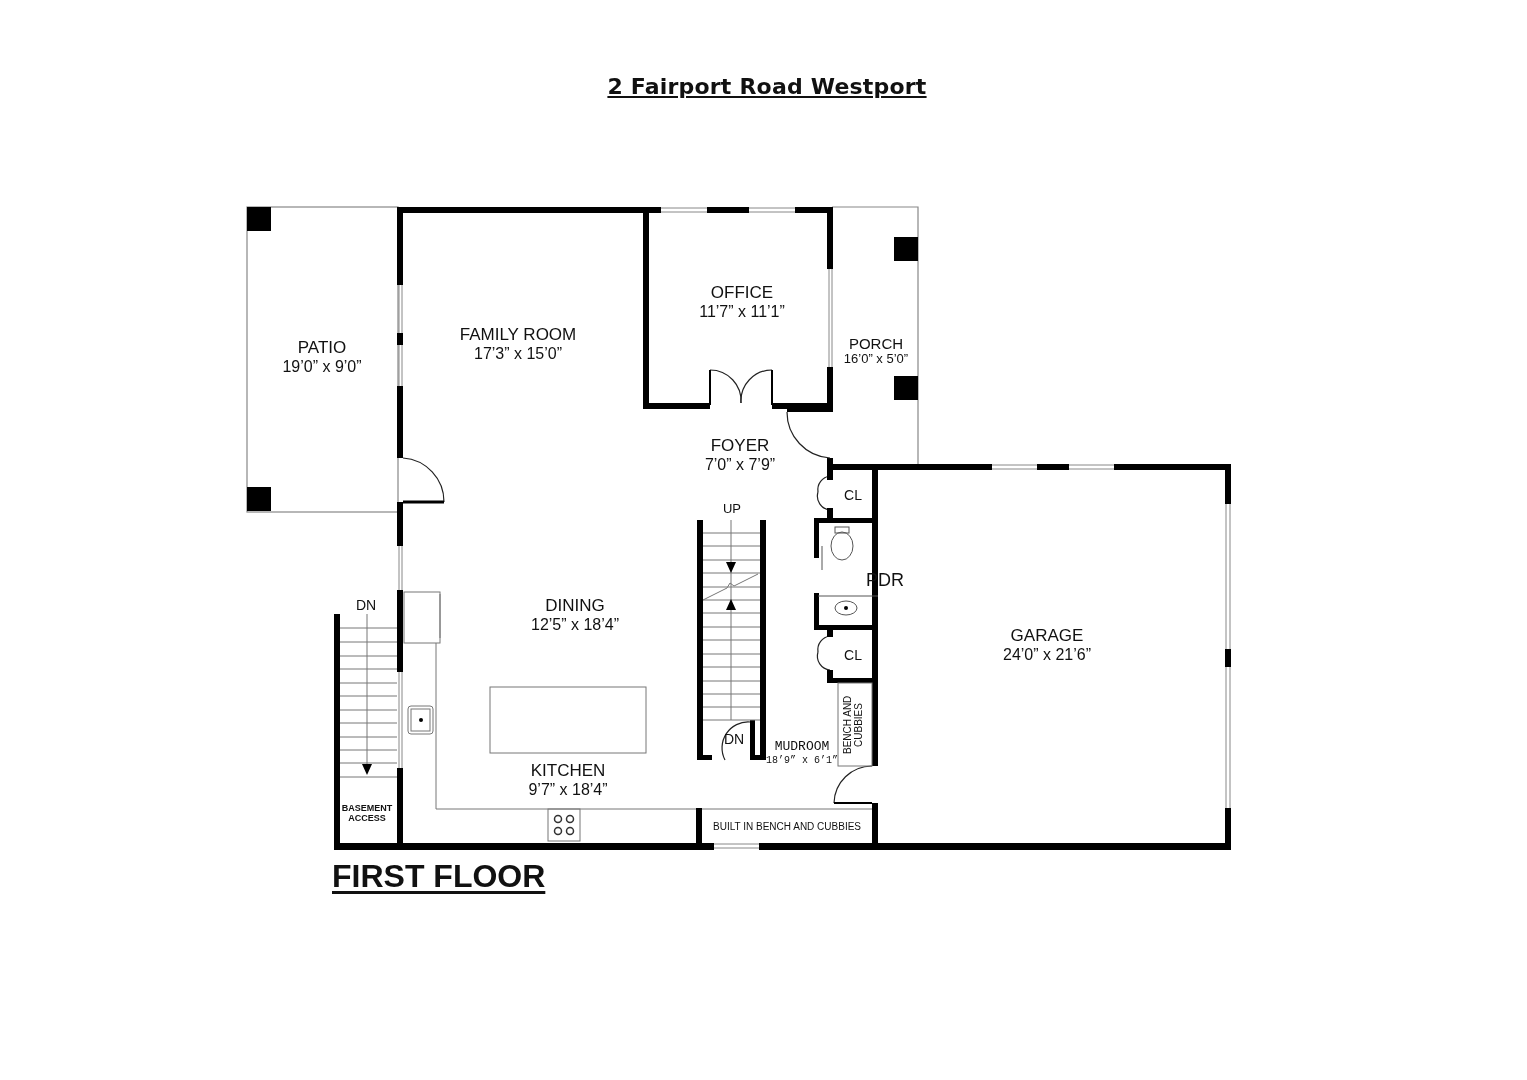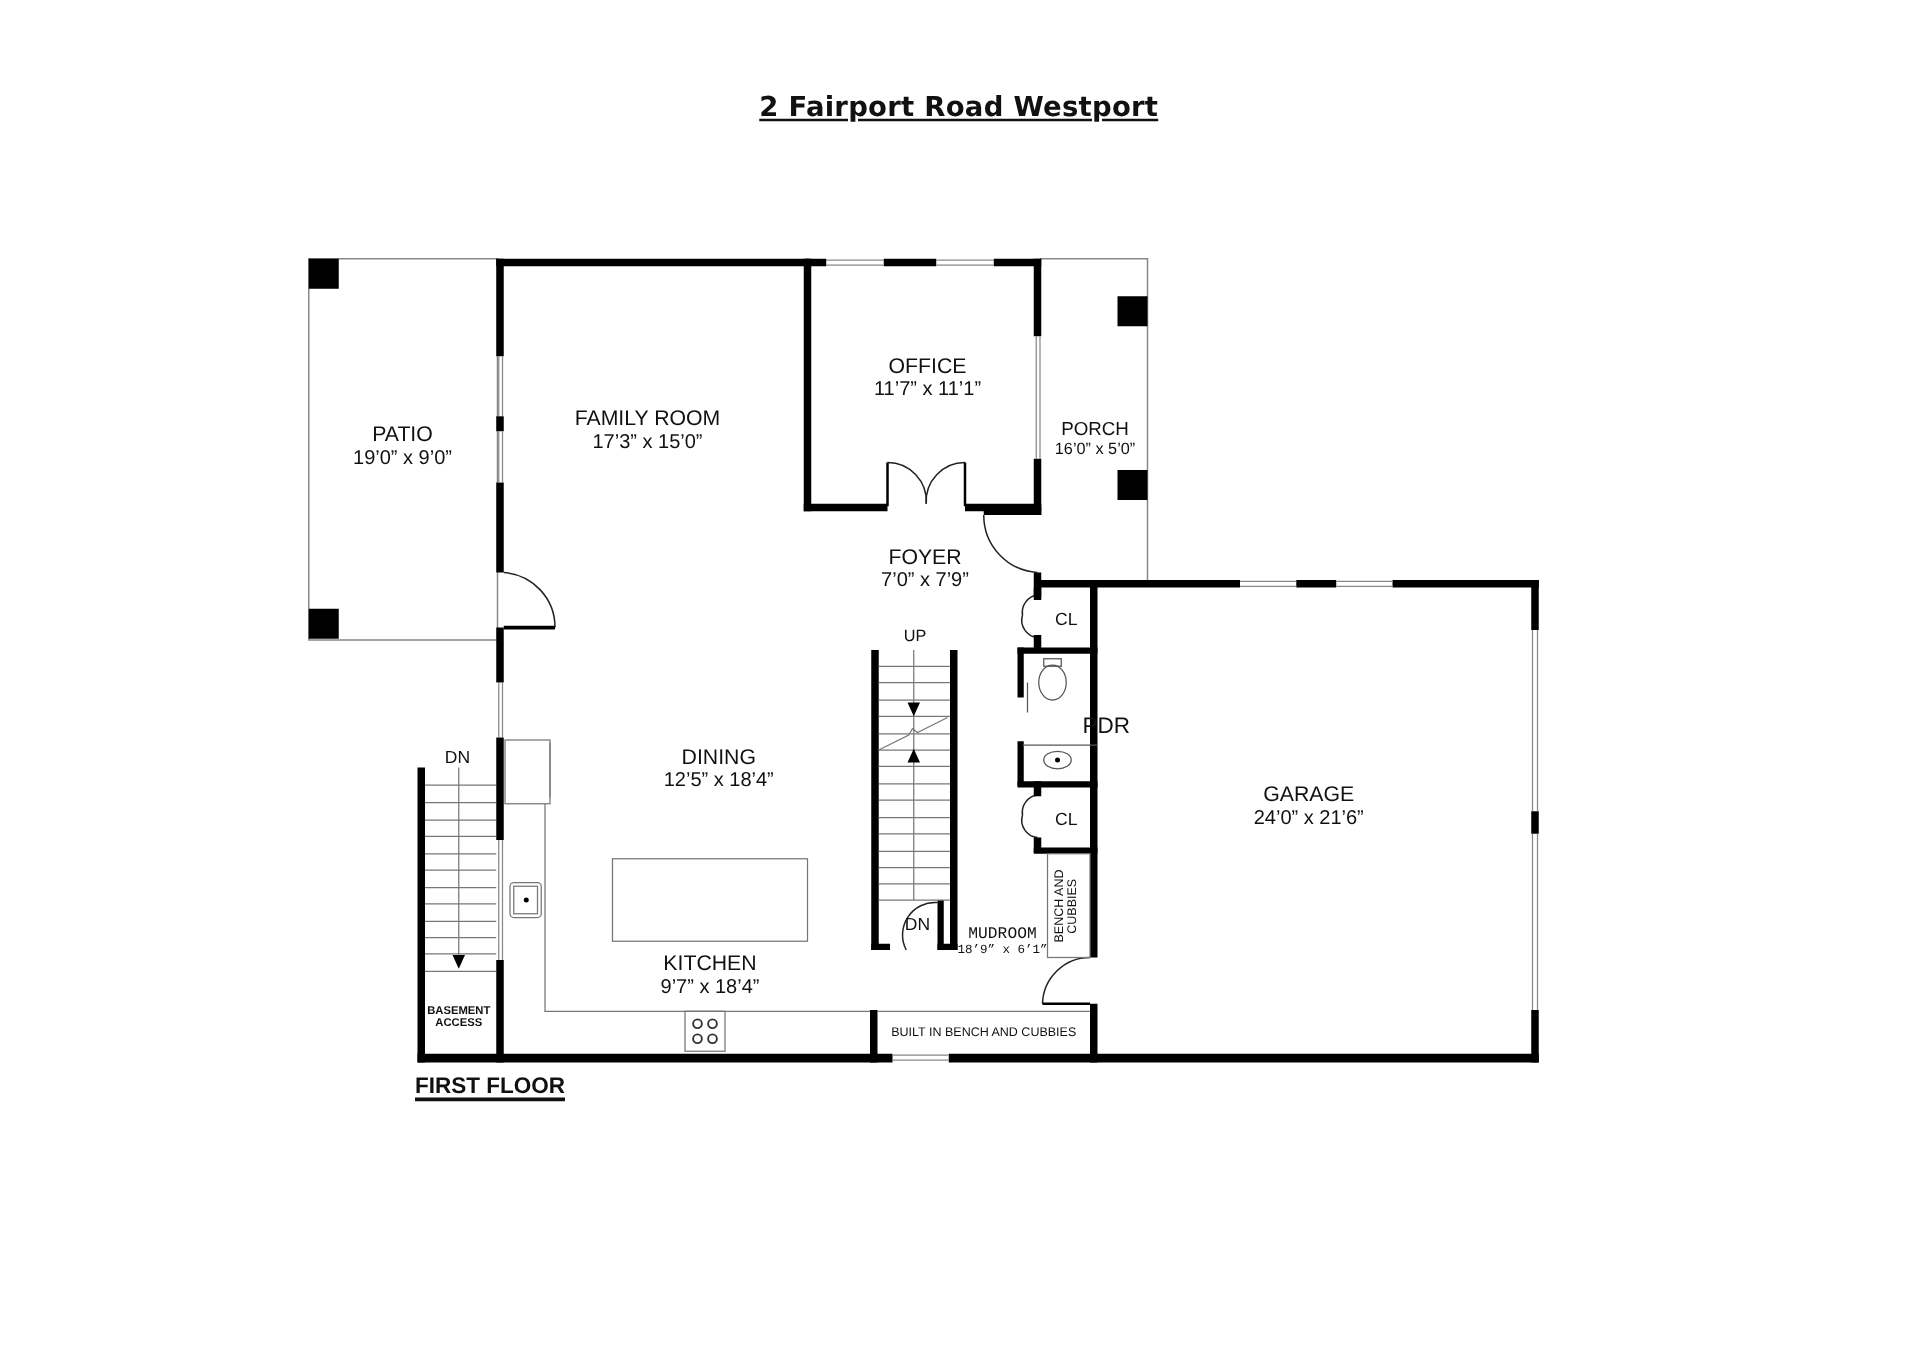--- a/index.html
+++ b/index.html
@@ -1,20 +1,20 @@
 <!DOCTYPE html>
 <html><head>
 <meta charset="utf-8">
 <style>
   html, body { margin: 0; padding: 0; background: #ffffff; }
   body { width: 1527px; height: 1080px; position: relative; overflow: hidden; font-family: "Liberation Sans", sans-serif; color: #111; }
   #plan { position: absolute; left: 0; top: 0; width: 1527px; height: 1080px; }
   .lbl { position: absolute; text-align: center; color: #111; line-height: 1.15; white-space: nowrap; transform: translateX(-50%); }
   .title { position: absolute; left: 767px; top: 74px; transform: translateX(-50%); font-family: "DejaVu Sans", sans-serif; font-weight: bold; font-size: 22px; letter-spacing: 0.2px; color: #111; white-space: nowrap; text-decoration: underline; }
-  .floor-label { position: absolute; left: 332px; top: 858px; font-family: "Liberation Sans", sans-serif; font-weight: bold; font-size: 18px; text-decoration: underline; text-decoration-thickness: 3px; text-underline-offset: 4px; color: #111; white-space: nowrap; }
+  .floor-label { position: absolute; left: 332px; top: 858px; font-family: "Liberation Sans", sans-serif; font-weight: bold; font-size: 32px; text-decoration: underline; text-decoration-thickness: 3px; text-underline-offset: 4px; color: #111; white-space: nowrap; }
   .rn { font-size: 17px; }
   .rd { font-size: 16px; }
   .sm { font-size: 13px; }
   .xs { font-size: 10px; }
   .vert { position: absolute; transform: rotate(-90deg); transform-origin: center; font-size: 10px; line-height: 1.05; text-align: center; white-space: nowrap; }
 </style>
 </head>
 <body>
 
 <svg id="plan" width="1527" height="1080" viewBox="0 0 1527 1080" xmlns="http://www.w3.org/2000/svg">

